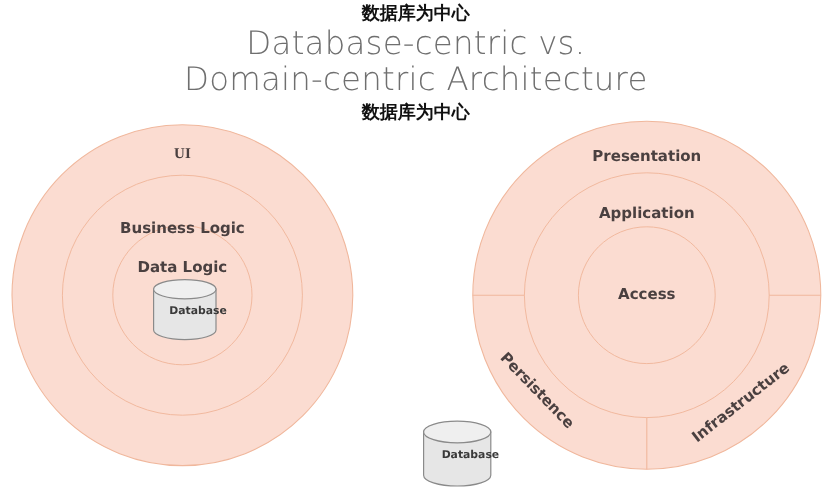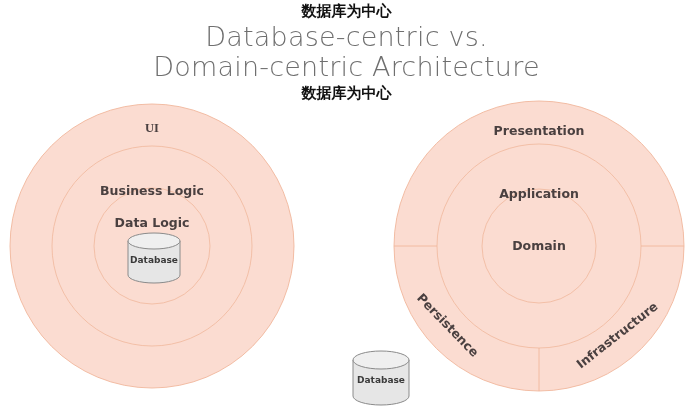--- a/index.html
+++ b/index.html
@@ -72,20 +72,21 @@
 
   .db-label {
     position: absolute;
     font-family: "DejaVu Sans", sans-serif;
     font-size: 9px;
     font-weight: 600;
     color: #3a3a3a;
     white-space: nowrap;
     transform: translate(-50%, -50%);
     pointer-events: none;
+    margin-left: 11px;
   }
 </style>
 </head>
 <body>
 
 <div id="canvas">
 
   <svg id="svg-layer" width="693" height="410" viewBox="0 0 693 410" xmlns="http://www.w3.org/2000/svg" style="position:absolute;left:0;top:0;">
     <g id="g-left">
         <circle cx="152" cy="246" r="142" fill="#fbdcd1" stroke="#f0b79c" stroke-width="0.9" fill-opacity="1"></circle>
@@ -116,20 +117,20 @@
   </div>
 
   <div class="cn-annot" id="cn-bottom">数据库为中心</div>
 
   <div id="label-layer" style="position:absolute;left:0;top:0;width:693px;height:410px;">
       <div class="ring-label" style="left: 152px; top: 128px; font-family: Liberation Serif, serif;">UI</div>
       <div class="ring-label" style="left: 152px; top: 190px;">Business Logic</div>
       <div class="ring-label" style="left: 152px; top: 222px;">Data Logic</div>
       <div class="db-label" style="left: 154px; top: 260px;">Database</div>
       <div class="ring-label" style="left: 539px; top: 130px;">Presentation</div>
-      <div class="ring-label" style="left: 539px; top: 177px; margin-top: 16px;">Application</div>
-      <div class="ring-label" style="left: 539px; top: 245px;">Domain</div>
+      <div class="ring-label" style="left: 539px; top: 177px;">Application</div>
+      <div class="ring-label" style="left: 539px; top: 245px;">Access</div>
       <div class="ring-label rot-left" style="left: 448px; top: 325px;">Persistence</div>
       <div class="ring-label rot-right" style="left: 617px; top: 335px;">Infrastructure</div>
       <div class="db-label" style="left: 381px; top: 380px;">Database</div>
     </div>
 
 </div>
 
 </body></html>

